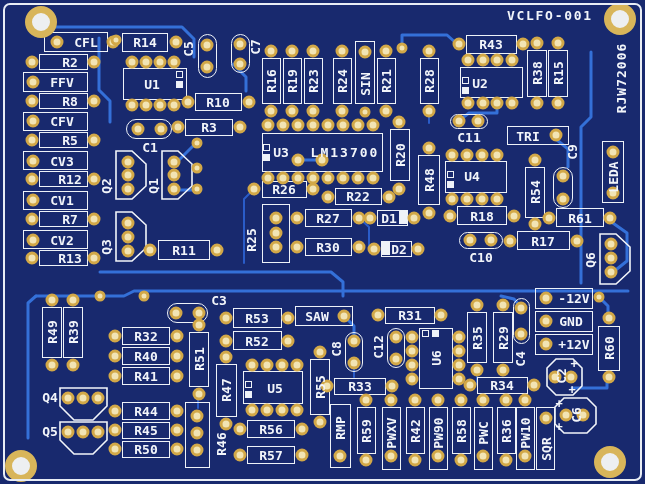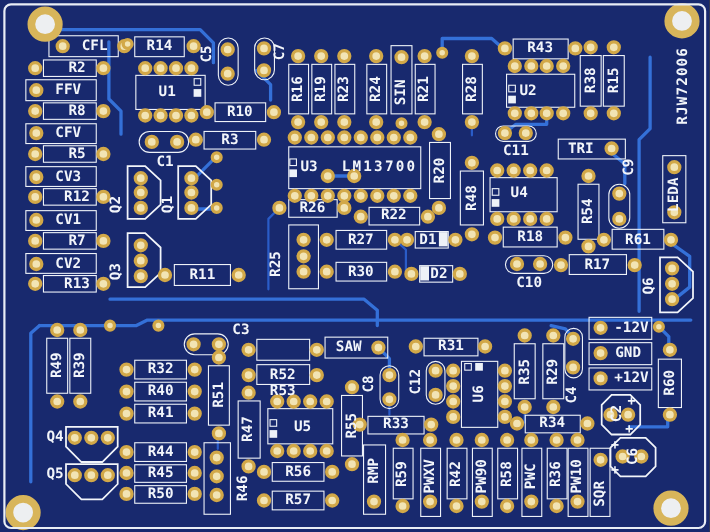--- a/index.html
+++ b/index.html
@@ -67,20 +67,21 @@
         <polygon points="116,151 132,151 146,164 146,186 132,199 116,199" fill="none" stroke="#f2f5fa" stroke-width="1.6"></polygon>
         <polygon points="162,151 178,151 192,164 192,186 178,199 162,199" fill="none" stroke="#f2f5fa" stroke-width="1.6"></polygon>
         <polygon points="116,212 132,212 146,225 146,248 132,261 116,261" fill="none" stroke="#f2f5fa" stroke-width="1.6"></polygon>
         <polygon points="600,234 616,234 630,247 630,271 616,284 600,284" fill="none" stroke="#f2f5fa" stroke-width="1.6"></polygon>
         <polygon points="60,388 107,388 107,406 93,420 74,420 60,406" fill="none" stroke="#f2f5fa" stroke-width="1.6"></polygon>
         <polygon points="60,422 107,422 107,440 93,454 74,454 60,440" fill="none" stroke="#f2f5fa" stroke-width="1.6"></polygon>
         <polygon points="556,359 573,359 582,368 582,386 573,395 556,395 547,386 547,368" fill="none" stroke="#f2f5fa" stroke-width="1.6"></polygon>
         <polygon points="564,398 587,398 596,407 596,424 587,433 564,433 555,424 555,407" fill="none" stroke="#f2f5fa" stroke-width="1.6"></polygon>
       </svg>
     <div id="board-edge"></div>
+    <div id="board-id">VCLFO-001</div>
     <div id="signature">RJW72006</div>
   <div class="cbox" style="left: 44px; top: 32px; width: 64px; height: 20px;"></div>
       <div class="pad" style="left: 57px; top: 42px;"></div>
       <div class="lbl" style="left: 86px; top: 42px;">CFL</div>
       <div class="cbox" style="left: 39px; top: 54px; width: 49px; height: 16px;"></div>
       <div class="pad" style="left: 32px; top: 62px;"></div>
       <div class="pad" style="left: 94px; top: 62px;"></div>
       <div class="lbl" style="left: 70px; top: 62px;">R2</div>
       <div class="cbox" style="left: 23px; top: 72px; width: 65px; height: 20px;"></div>
       <div class="pad" style="left: 33px; top: 82px;"></div>
@@ -373,21 +374,21 @@
       <div class="pad" style="left: 115px; top: 449px;"></div>
       <div class="pad" style="left: 177px; top: 449px;"></div>
       <div class="lbl" style="left: 146px; top: 449px;">R50</div>
       <div class="cbox stadium" style="left: 167px; top: 303px; width: 41px; height: 20px;"></div>
       <div class="pad" style="left: 176px; top: 313px;"></div>
       <div class="pad" style="left: 199px; top: 313px;"></div>
       <div class="lbl" style="left: 219px; top: 300px;">C3</div>
       <div class="cbox" style="left: 233px; top: 308px; width: 49px; height: 20px;"></div>
       <div class="pad" style="left: 226px; top: 318px;"></div>
       <div class="pad" style="left: 288px; top: 318px;"></div>
-      <div class="lbl" style="left: 257px; top: 318px; margin-top: 38px;">R53</div>
+      <div class="lbl" style="left: 257px; top: 318px;">R53</div>
       <div class="cbox" style="left: 295px; top: 306px; width: 58px; height: 20px;"></div>
       <div class="pad" style="left: 344px; top: 316px;"></div>
       <div class="lbl" style="left: 317px; top: 316px;">SAW</div>
       <div class="cbox" style="left: 233px; top: 331px; width: 49px; height: 19px;"></div>
       <div class="pad" style="left: 226px; top: 341px;"></div>
       <div class="pad" style="left: 288px; top: 341px;"></div>
       <div class="lbl" style="left: 257px; top: 341px;">R52</div>
       <div class="cbox" style="left: 189px; top: 332px; width: 20px; height: 55px;"></div>
       <div class="pad" style="left: 199px; top: 325px;"></div>
       <div class="pad" style="left: 199px; top: 394px;"></div>

